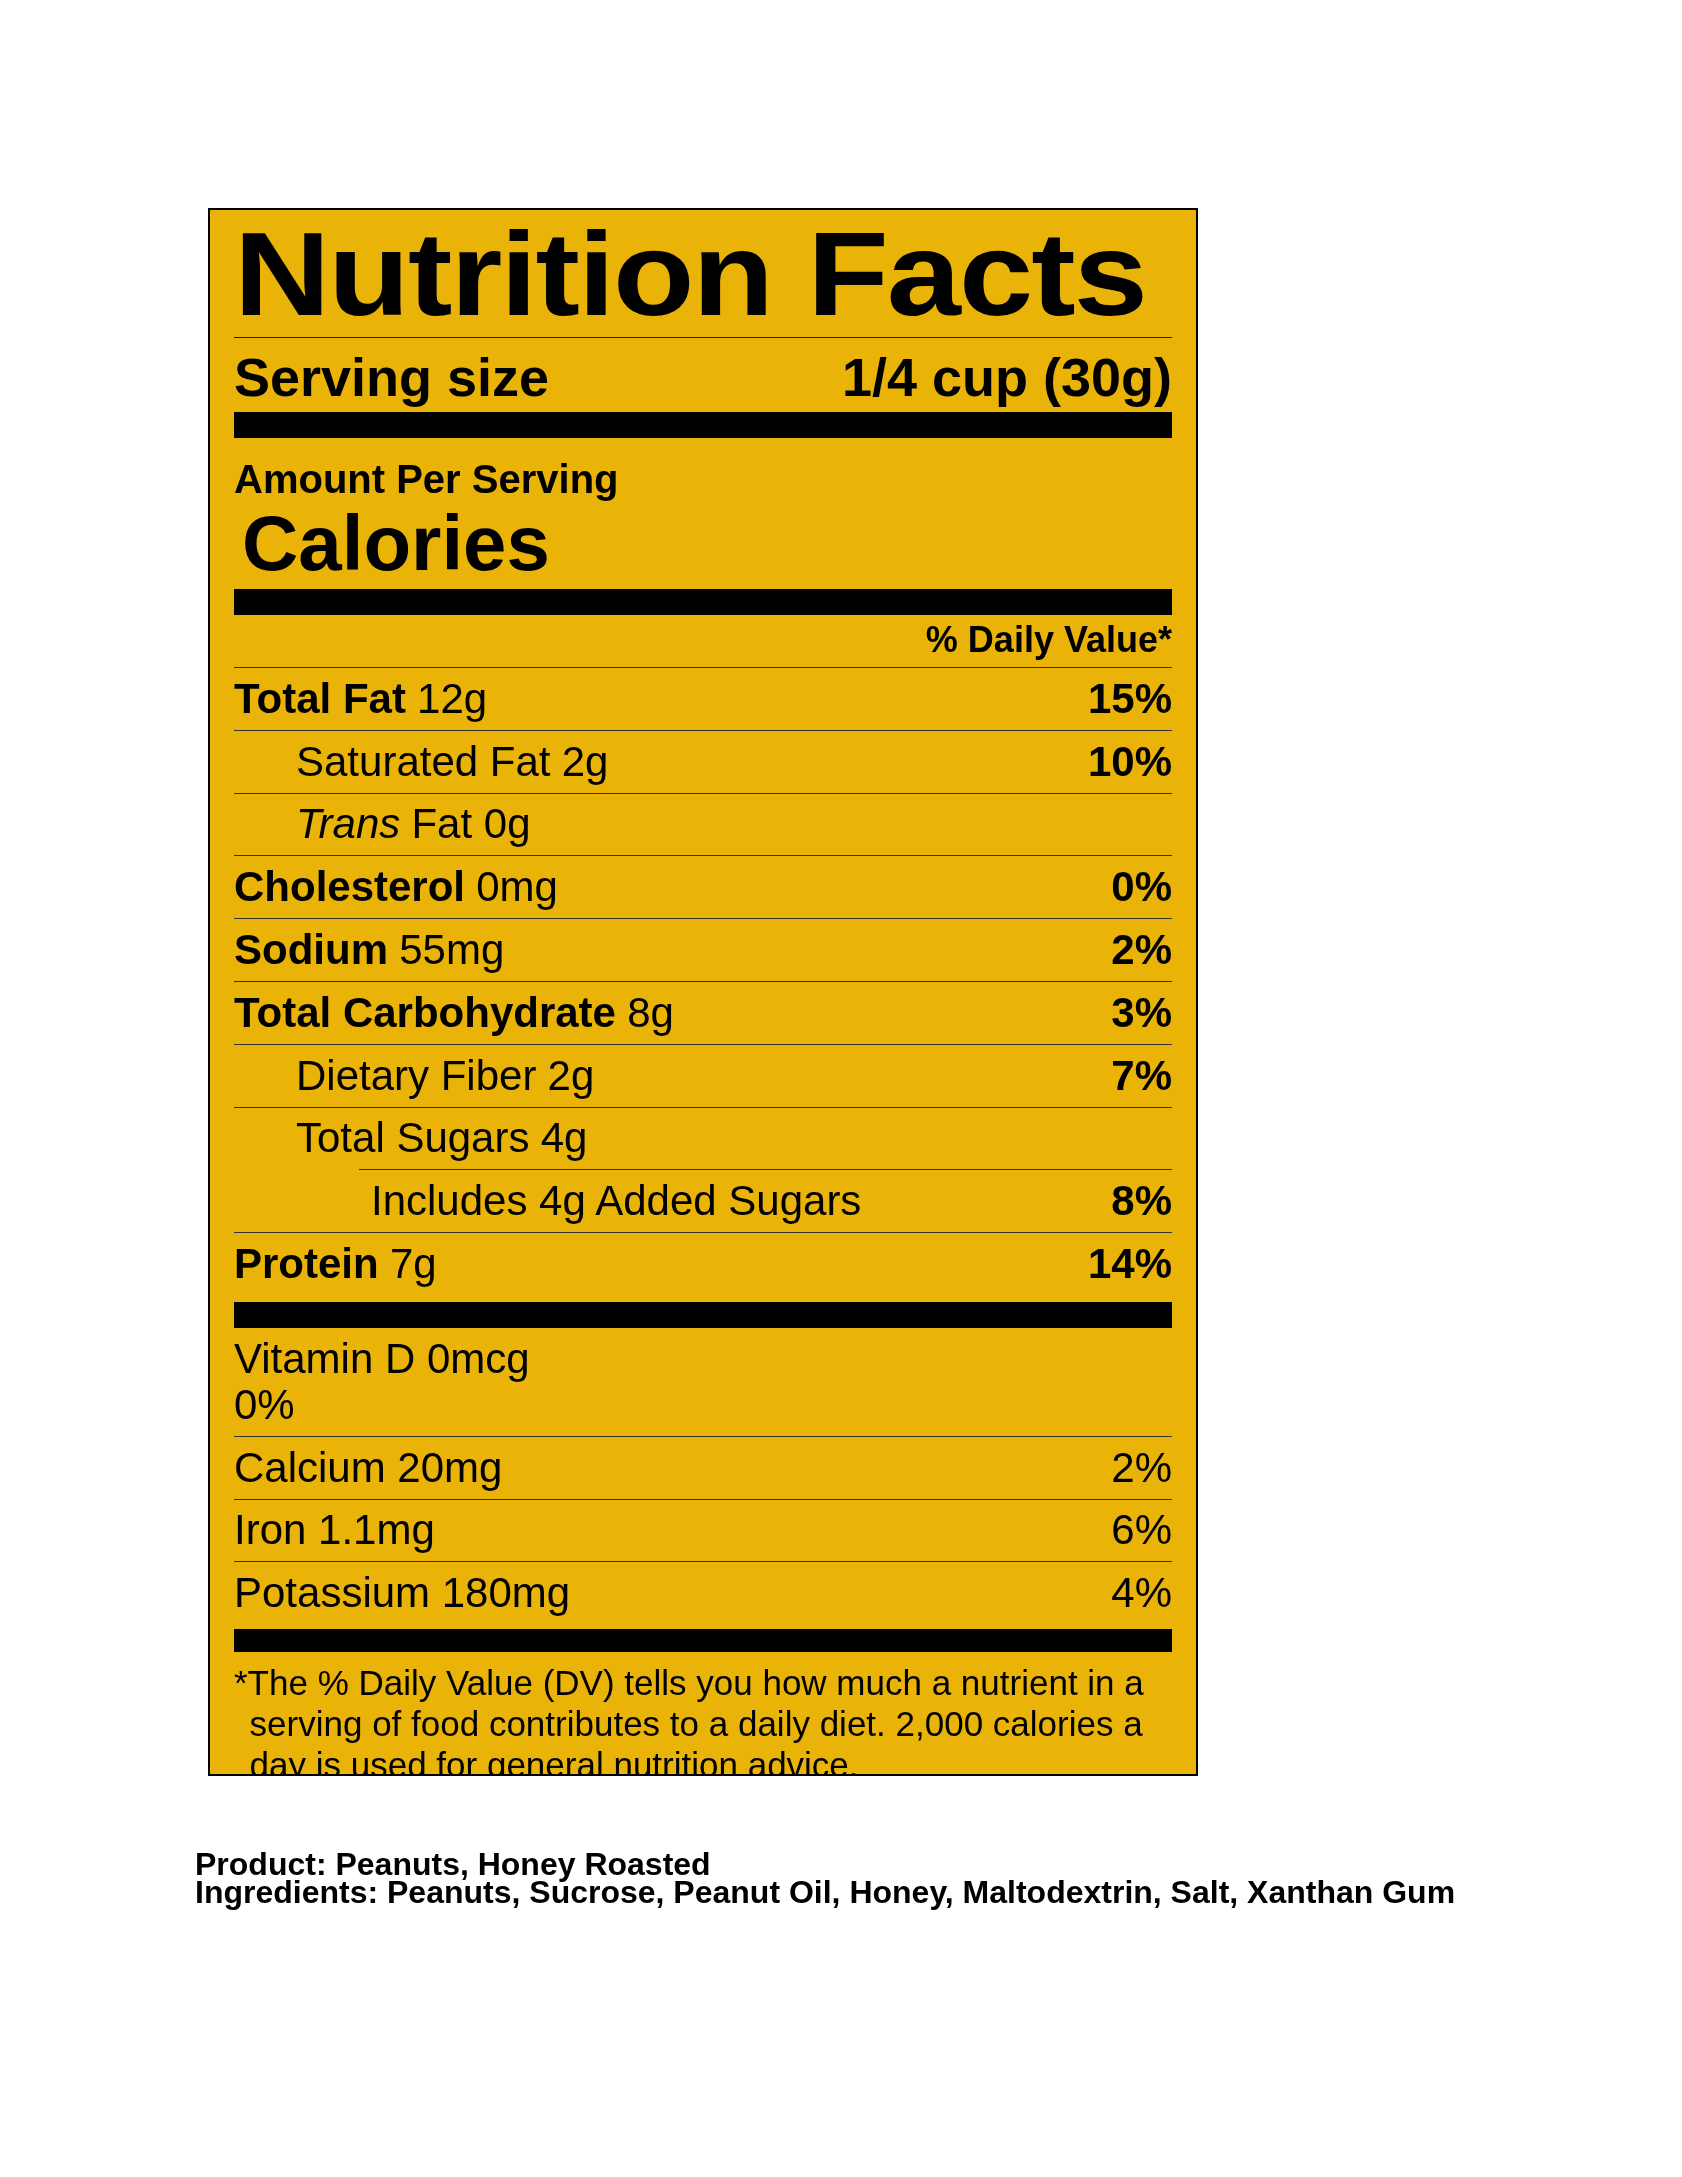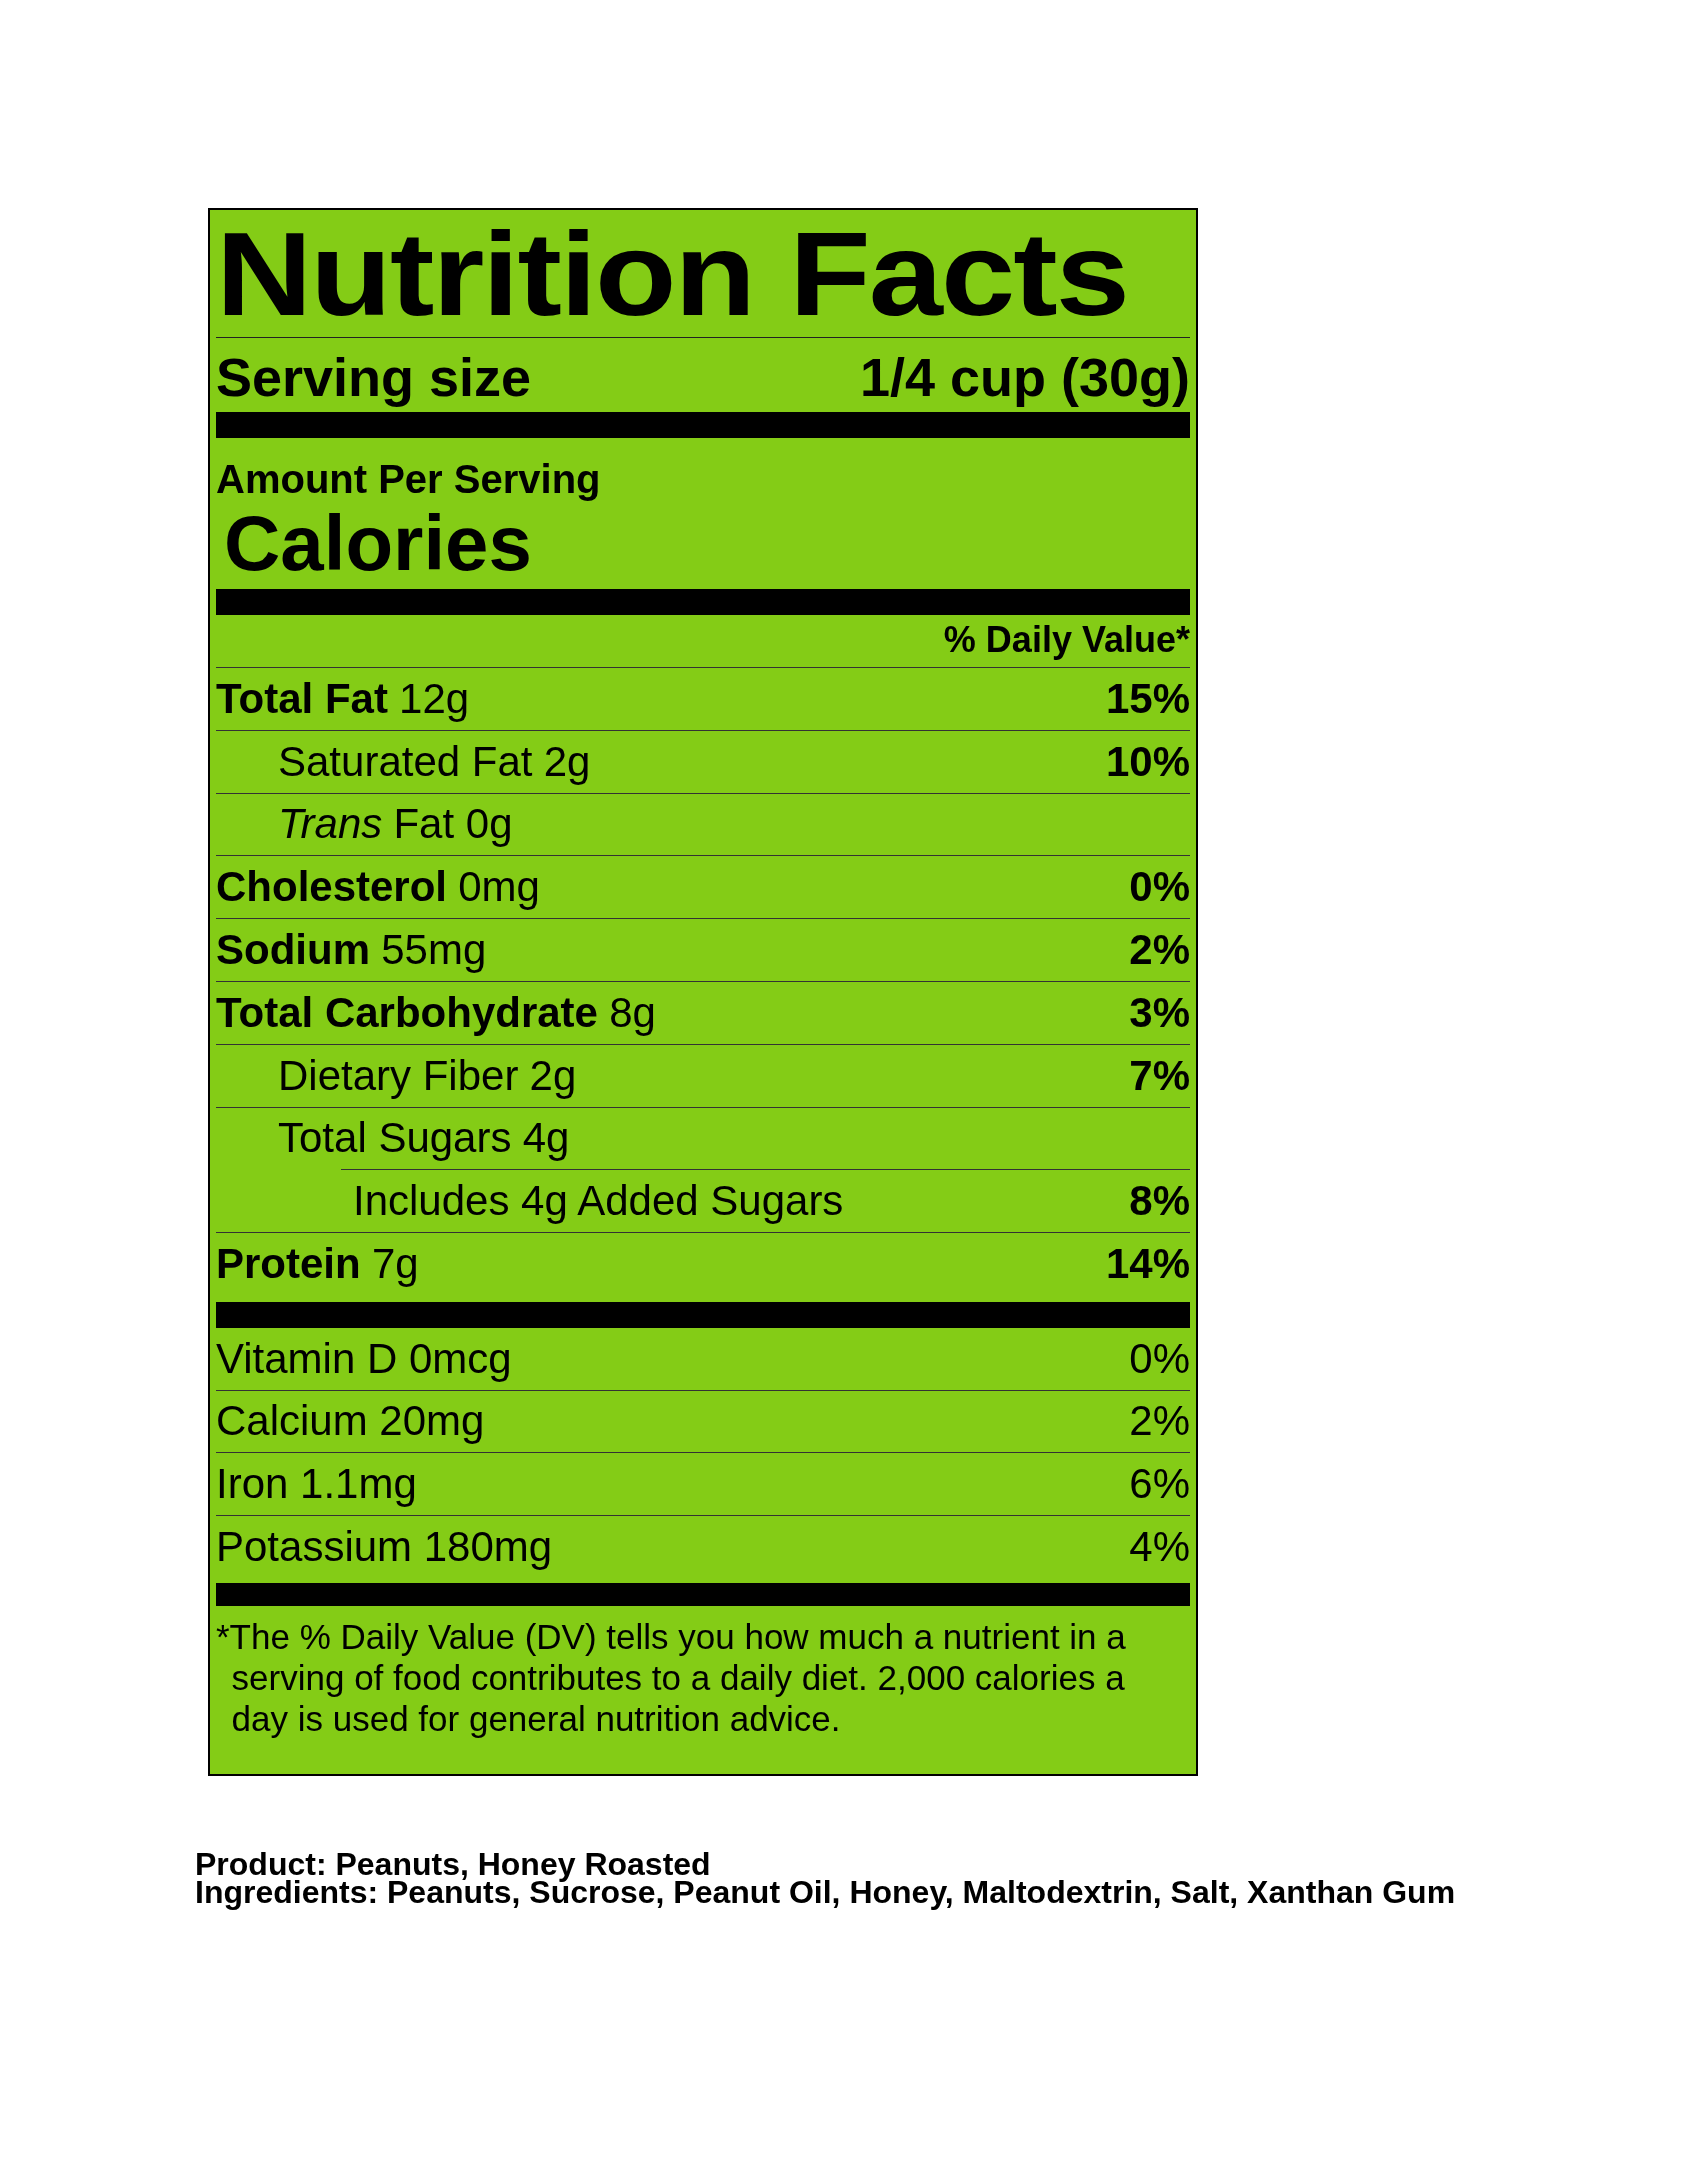--- a/index.html
+++ b/index.html
@@ -17,22 +17,22 @@
 
   
   .nf-label {
     position: absolute;
     left: 208px;
     top: 208px;
     width: 990px;
     height: 1568px;
     box-sizing: border-box;
     border: 2.6px solid #000000;
-    padding: 0 6px;
-    background: #84cc16;
+    padding: 0 24px;
+    background: #eab308;
     overflow: hidden;
   }
 
   .nf-title {
     padding-top: 5.2px;
     line-height: 1;
     white-space: nowrap;
   }
   .nf-title-inner {
     display: inline-block;
@@ -116,21 +116,21 @@
   .row .dv { font-weight: bold; }
 
   .row.i1 .nm { padding-left: 62px; }
 
   .row.includes {
     margin-left: 125px;
   }
   .row.includes .nm { padding-left: 12px; }
 
   .row.micro .dv { font-weight: normal; }
-  .row.nb { border-top: none; }
+  .row.nb { border-top: none; flex-direction: column; }
 
   .footnote {
     padding-top: 10.4px;
     font-size: 35px;
     line-height: 41px;
   }
   .fn-line + .fn-line { padding-left: 15.6px; }
 
   
   .product-line {

